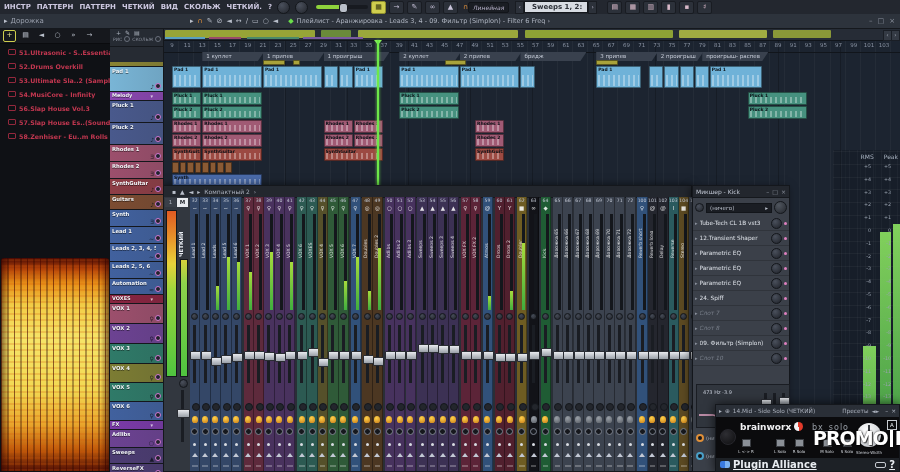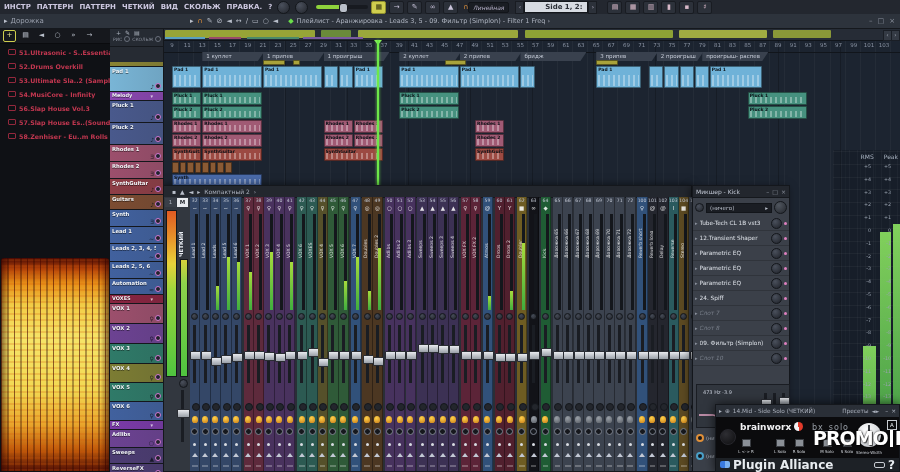--- a/index.html
+++ b/index.html
@@ -149,21 +149,21 @@
   #bxbrandmark{position:absolute;left:78px;top:5px;width:9px;height:9px;border-radius:50%;background:conic-gradient(#e23a2a 0 50%,#f2f2f4 50% 100%);}
   #bxprod{position:absolute;left:96px;top:6px;font-size:8px;color:#9aa0a8;letter-spacing:1px;}
   .bxsq{position:absolute;top:22px;width:7px;height:6px;background:#8a8f96;border:1px solid #3a3d42;}
   .bxlb{position:absolute;top:32px;width:26px;margin-left:-9px;text-align:center;font-size:4px;color:#d8dce2;white-space:nowrap;}
   #bxknobR{position:absolute;right:18px;top:6px;width:24px;height:24px;border-radius:50%;background:radial-gradient(circle at 40% 30%,#ffffff,#b8bcc2);box-shadow:0 1px 3px rgba(0,0,0,.8);}
   #bxknobR i{position:absolute;left:50%;top:2px;width:2px;height:6px;background:#3a3d42;margin-left:-1px;}
   #bxknoblabel{position:absolute;right:8px;top:33px;width:44px;text-align:center;font-size:4px;color:#c8ccd2;}
   #bxA{position:absolute;right:2px;top:3px;width:8px;height:8px;border:1px solid #c8ccd2;color:#e8ecf0;font-size:5.5px;line-height:8px;text-align:center;}
   #bxfoot{position:absolute;left:0;bottom:0;right:0;height:13px;background:#1d2126;display:flex;align-items:center;gap:3px;padding:0 4px;}
   #bxfooticon{width:10px;height:7px;background:linear-gradient(90deg,#3a7ae0 50%,#7ab0f0 50%);border-radius:2px;}
-  #bxfoot span{font-size:12px;font-weight:bold;color:#e8ecf0;}
+  #bxfoot span{font-size:10px;font-weight:bold;color:#e8ecf0;text-decoration:underline;}
   #bxfoot .sp{flex:1;}
   #bxkey{width:9px;height:4px;border:1px solid #c8ccd2;border-radius:2px;position:relative;}
   #bxhelp{color:#c8ccd2;font-size:6.5px;}
   
   #watermark{position:absolute;left:813px;top:427px;z-index:8;display:flex;align-items:center;gap:2px;
     font-weight:bold;font-size:19px;color:#ffffff;letter-spacing:-1px;
     text-shadow:0 0 2px rgba(0,0,0,.9),1px 1px 0 rgba(0,0,0,.6);}
   #wmbar{width:3px;height:17px;background:#ffffff;box-shadow:0 0 2px rgba(0,0,0,.9);}
 </style>
 </head>
@@ -172,21 +172,21 @@
 <div id="app">
 
   <div id="menubar">
     <div id="menuwrap">
         <span class="mi">ИНСТР</span>
         <span class="mi">ПАТТЕРН</span>
         <span class="mi">ПАТТЕРН</span>
         <span class="mi">ЧЕТКИЙ</span>
         <span class="mi">ВИД</span>
         <span class="mi">СКОЛЬЖ</span>
-        <span class="mi">ПРАВКА.</span>
+        <span class="mi">ЧЕТКИЙ.</span>
         <span class="mi">?</span>
       </div>
     <div class="knob"></div>
     <div class="knob"></div>
     <div id="volslider">
       <div id="volfill"></div>
       <div id="volthumb"></div>
     </div>
     <div id="transportbtns" style="display:flex;">
         <div class="tbtn hl">▦</div>
@@ -194,21 +194,21 @@
         <div class="tbtn">✎</div>
         <div class="tbtn">∞</div>
         <div class="tbtn">▲</div>
       </div>
     <div id="snapbox">
       <span class="r2i orange">∩</span>
       <span id="snaplabel">Линейная</span>
     </div>
     <div id="patbox">
       <span class="spin">‹</span>
-      <span id="patname">Side 1, 2:</span>
+      <span id="patname">Sweeps 1, 2:</span>
       <span class="spin">›</span>
     </div>
     <div id="panelicons">
         <div class="pico">▤</div>
         <div class="pico">▦</div>
         <div class="pico">▥</div>
         <div class="pico">▮</div>
         <div class="pico">▪</div>
         <div class="pico">♯</div>
       </div>
@@ -226,21 +226,21 @@
         <span class="r2i">⊘</span>
         <span class="r2i">◄</span>
         <span class="r2i">↔</span>
         <span class="r2i">∕</span>
         <span class="r2i">▭</span>
         <span class="r2i">○</span>
         <span class="r2i">◄</span>
       </div>
     <div id="crumbwrap">
       <span id="crumbicon">◆</span>
-      <span id="breadcrumb">Плейлист - Аранжировка - Leads 3, 5 - 09. Фильтр (Simplon) - Filter 1 Freq ›</span>
+      <span id="breadcrumb">Плейлист - Аранжировка - Leads 3, 4 - 09. Фильтр (Simplon) - Filter 6 Freq ›</span>
     </div>
     <div id="winctl">
         <span>–</span>
         <span>□</span>
         <span>×</span>
       </div>
   </div>
 
   <div id="browser">
     <div id="btoolbar">

